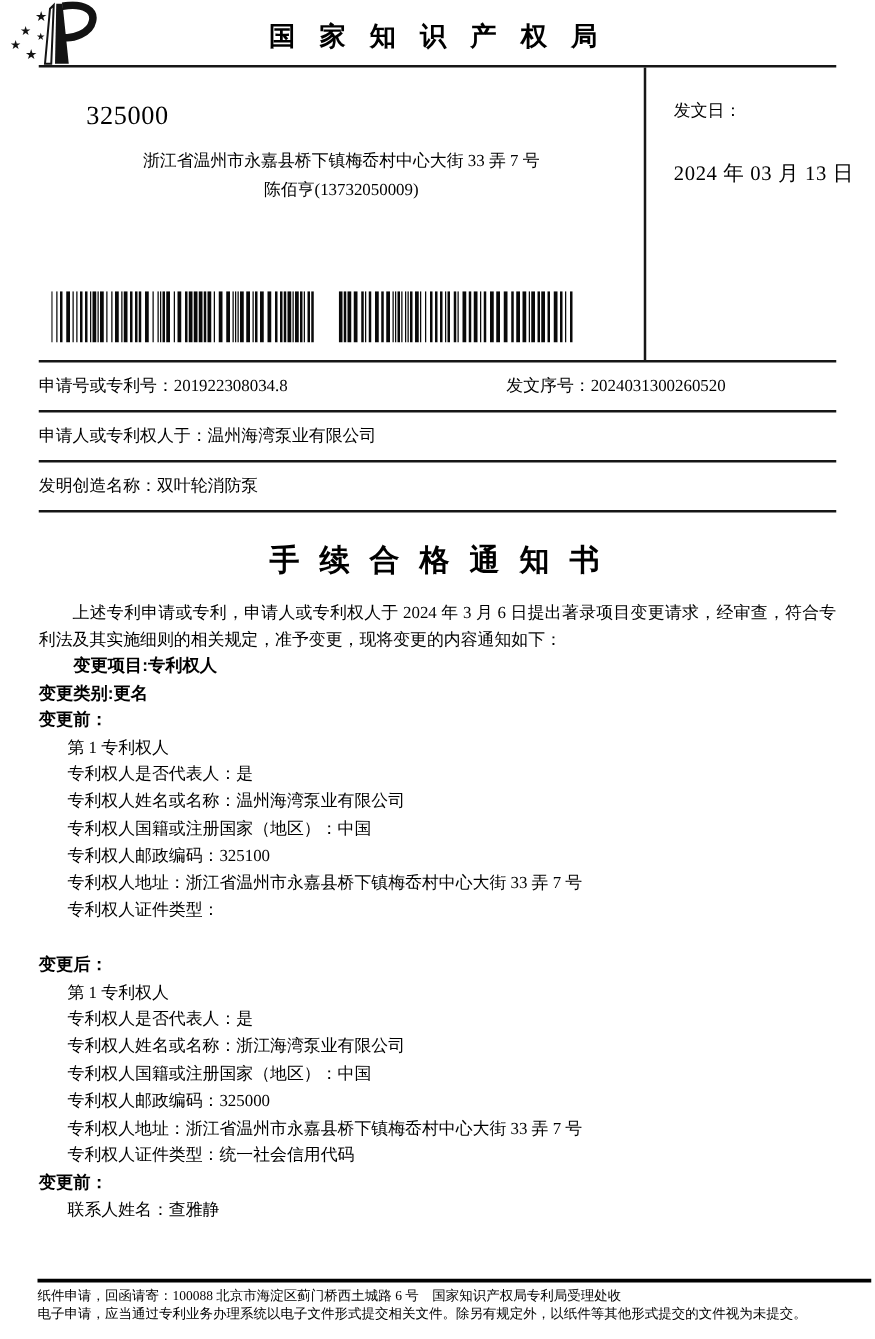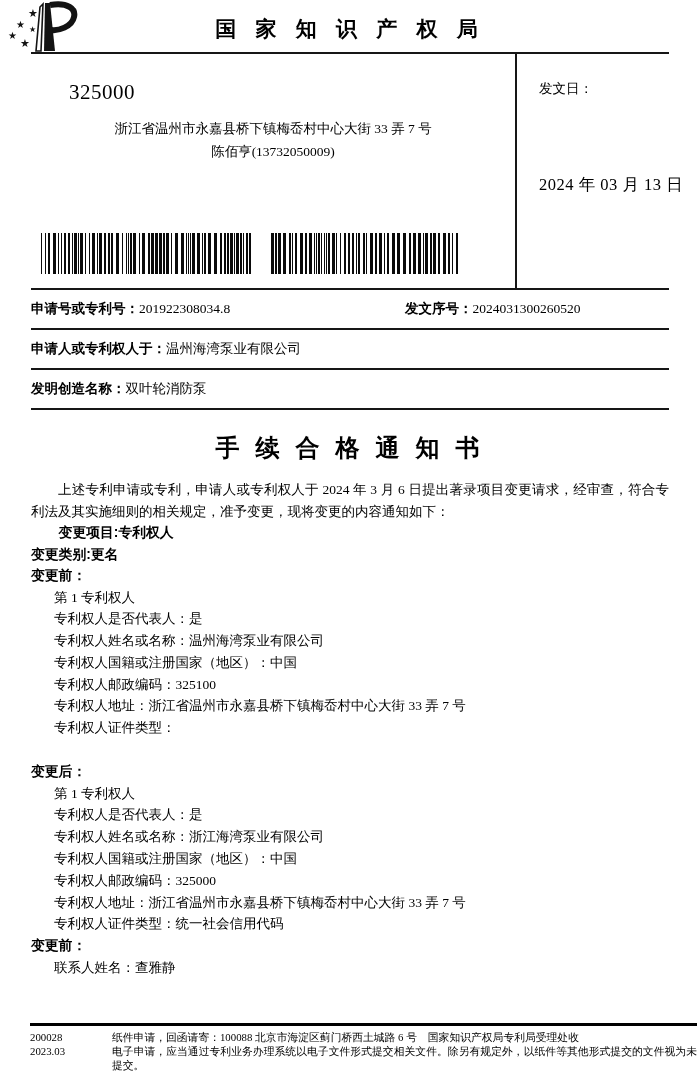--- a/index.html
+++ b/index.html
@@ -26,26 +26,26 @@
   .mail-right { position:absolute; left:484px; top:0; right:0; height:100%;
                 border-left:2px solid #161616; padding:26px 0 0 22px; }
   .postal { position:absolute; left:38px; top:26px; font-size:21px; letter-spacing:.5px; }
   .addr { position:absolute; top:66px; left:0; width:100%; text-align:center; font-size:13.5px; }
   .contact { position:absolute; top:89px; left:0; width:100%; text-align:center; font-size:13.5px; }
   .barcode { position:absolute; top:179px; height:41px; overflow:hidden; }
   .barcode-1 { left:10px; width:212px; }
   .barcode-2 { left:240px; width:190px; }
   .barcode i { position:absolute; top:0; bottom:0; background:#0a0a0a; }
   .issue-label { font-size:13.5px; }
-  .issue-date { margin-top:76px; font-size:16.5px; white-space:nowrap; letter-spacing:.5px; }
+  .issue-date { margin-top:30px; font-size:16.5px; white-space:nowrap; letter-spacing:.5px; }
 
   
   .frow { position:relative; height:40px; border-bottom:2px solid #161616; padding-top:10px;
           font-size:13.5px; }
-  .frow .lbl { font-family:"Liberation Sans","DejaVu Sans",sans-serif; font-weight:bold; }
+  .frow .lbl { font-family:"Liberation Sans","DejaVu Sans",sans-serif; font-weight:normal; }
   .frow .abs2 { position:absolute; left:374px; top:10px; }
 
   
   .doc-title { margin-top:22px; text-align:center; font-size:24px; font-weight:bold; letter-spacing:5px; }
   .para { margin-top:15px; font-size:13.5px; line-height:21.5px; text-align:justify; text-indent:2em; }
   .bhead { font-family:"Liberation Sans","DejaVu Sans",sans-serif; font-weight:bold;
            font-size:13.8px; line-height:21.5px; }
   .indent2 { text-indent:2em; }
   .details { list-style:none; padding-left:23px; font-size:13.5px; line-height:21.8px; }
   .gap22 { margin-top:22px; }
@@ -238,21 +238,17 @@
       <li>专利权人邮政编码：325000</li>
       <li>专利权人地址：浙江省温州市永嘉县桥下镇梅岙村中心大街 33 弄 7 号</li>
       <li>专利权人证件类型：统一社会信用代码</li>
     </ul>
 
   <div class="bhead">变更前：</div>
   <div class="details">联系人姓名：查雅静</div>
 </div>
 
 <div class="footer">
-  <div class="footer-left">
-    <div>200028</div>
-    <div>2023.03</div>
-  </div>
   <div class="footer-right">
     <div>纸件申请，回函请寄：100088 北京市海淀区蓟门桥西土城路 6 号　国家知识产权局专利局受理处收</div>
     <div>电子申请，应当通过专利业务办理系统以电子文件形式提交相关文件。除另有规定外，以纸件等其他形式提交的文件视为未提交。</div>
   </div>
 </div>
 
 </body></html>

